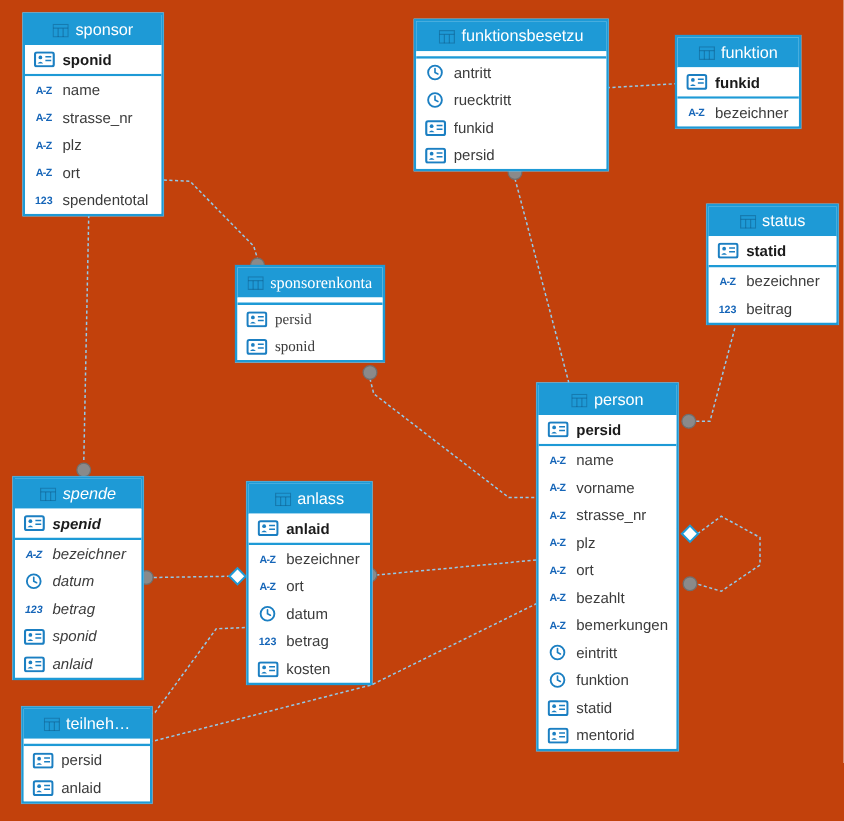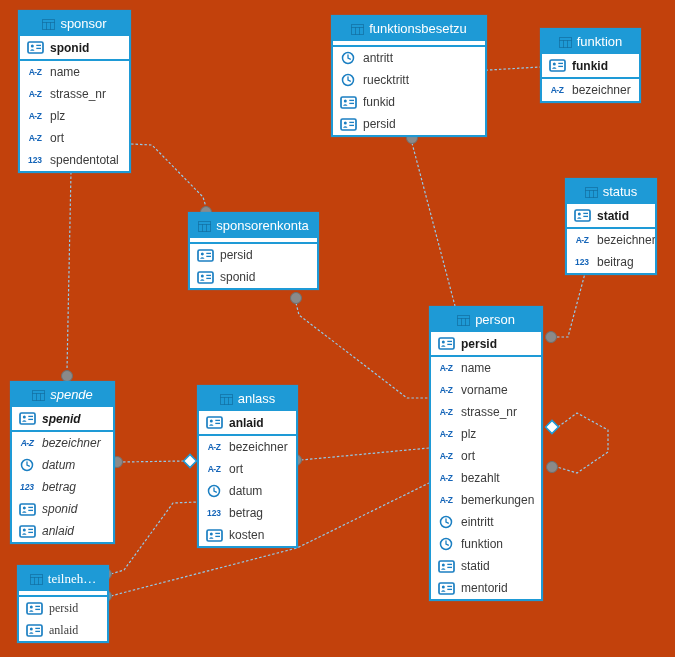--- a/index.html
+++ b/index.html
@@ -194,21 +194,21 @@
       </div>
       <div>
         <div class="row">
           <span class="icon">
             <span class="ticon">A-Z</span>
           </span>
           <span>bezeichner</span>
         </div>
       </div>
     </div>
-    <div class="entity" style="left: 565px; top: 163px; width: 92px; margin-top: 15px;">
+    <div class="entity" style="left: 565px; top: 163px; width: 106px;">
       <div class="ent-header">
         <svg class="hicon" width="13" height="11" viewBox="0 0 13 11">
           <g fill="none" stroke="rgba(8,74,116,0.45)" stroke-width="1">
             <rect x="0.5" y="0.5" width="12" height="10"></rect>
             <line x1="0.5" y1="3.5" x2="12.5" y2="3.5"></line>
             <line x1="4.5" y1="3.5" x2="4.5" y2="10.5"></line>
             <line x1="8.5" y1="3.5" x2="8.5" y2="10.5"></line>
           </g>
         </svg>
         <span>status</span>
@@ -235,21 +235,21 @@
           <span>bezeichner</span>
         </div>
         <div class="row">
           <span class="icon">
             <span class="ticon" style="letter-spacing:0">123</span>
           </span>
           <span>beitrag</span>
         </div>
       </div>
     </div>
-    <div class="entity" style="left: 188px; top: 212px; width: 131px;">
+    <div class="entity" style="left: 188px; top: 212px; width: 120px; font-family: Liberation Serif, serif;">
       <div class="ent-header">
         <svg class="hicon" width="13" height="11" viewBox="0 0 13 11">
           <g fill="none" stroke="rgba(8,74,116,0.45)" stroke-width="1">
             <rect x="0.5" y="0.5" width="12" height="10"></rect>
             <line x1="0.5" y1="3.5" x2="12.5" y2="3.5"></line>
             <line x1="4.5" y1="3.5" x2="4.5" y2="10.5"></line>
             <line x1="8.5" y1="3.5" x2="8.5" y2="10.5"></line>
           </g>
         </svg>
         <span>sponsorenkonta</span>
@@ -530,21 +530,21 @@
               <circle cx="5.3" cy="4.9" r="1.5" fill="#1b7fc2"></circle>
               <path d="M3 9.8 Q5.3 6.9 7.6 9.8 Z" fill="#1b7fc2"></path>
               <line x1="9.3" y1="4.4" x2="14" y2="4.4" stroke="#1b7fc2" stroke-width="1.3"></line>
               <line x1="9.3" y1="7.4" x2="14" y2="7.4" stroke="#1b7fc2" stroke-width="1.3"></line>
             </svg>
           </span>
           <span>kosten</span>
         </div>
       </div>
     </div>
-    <div class="entity" style="left: 17px; top: 565px; width: 92px; font-family: Liberation Serif, serif;">
+    <div class="entity" style="left: 17px; top: 565px; width: 105px;">
       <div class="ent-header">
         <svg class="hicon" width="13" height="11" viewBox="0 0 13 11">
           <g fill="none" stroke="rgba(8,74,116,0.45)" stroke-width="1">
             <rect x="0.5" y="0.5" width="12" height="10"></rect>
             <line x1="0.5" y1="3.5" x2="12.5" y2="3.5"></line>
             <line x1="4.5" y1="3.5" x2="4.5" y2="10.5"></line>
             <line x1="8.5" y1="3.5" x2="8.5" y2="10.5"></line>
           </g>
         </svg>
         <span>teilneh…</span>

